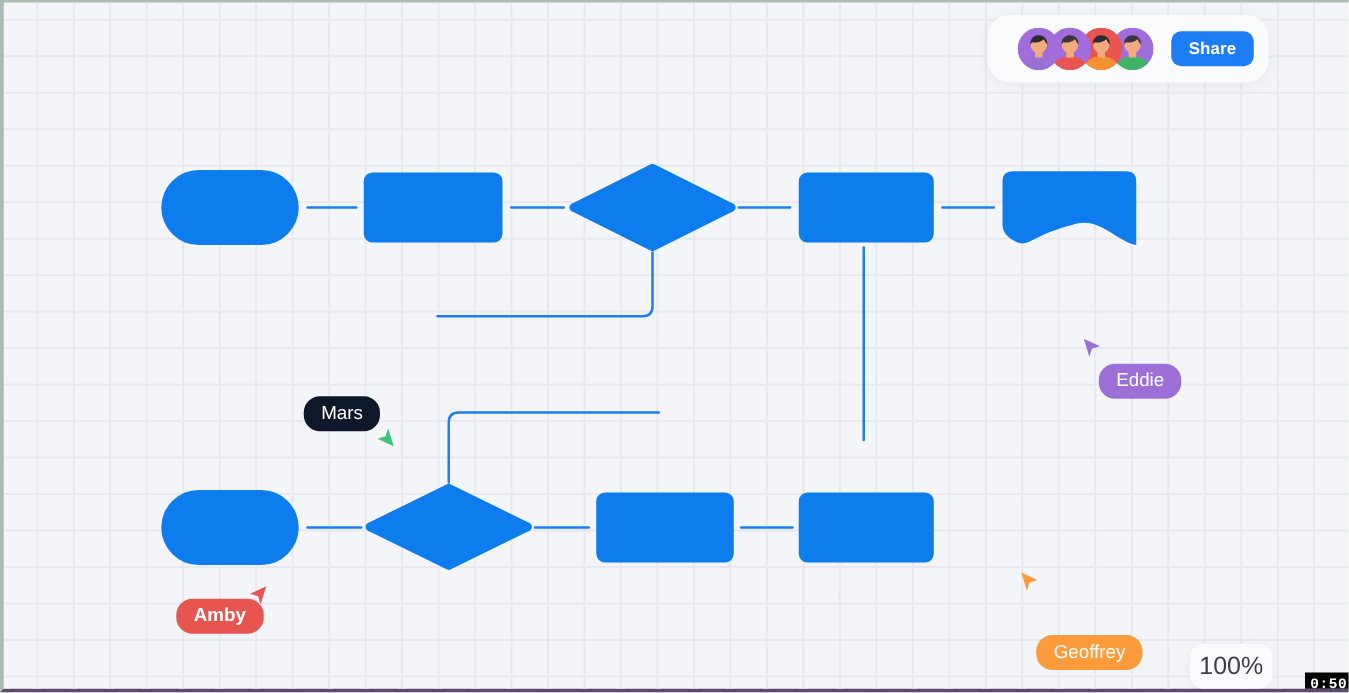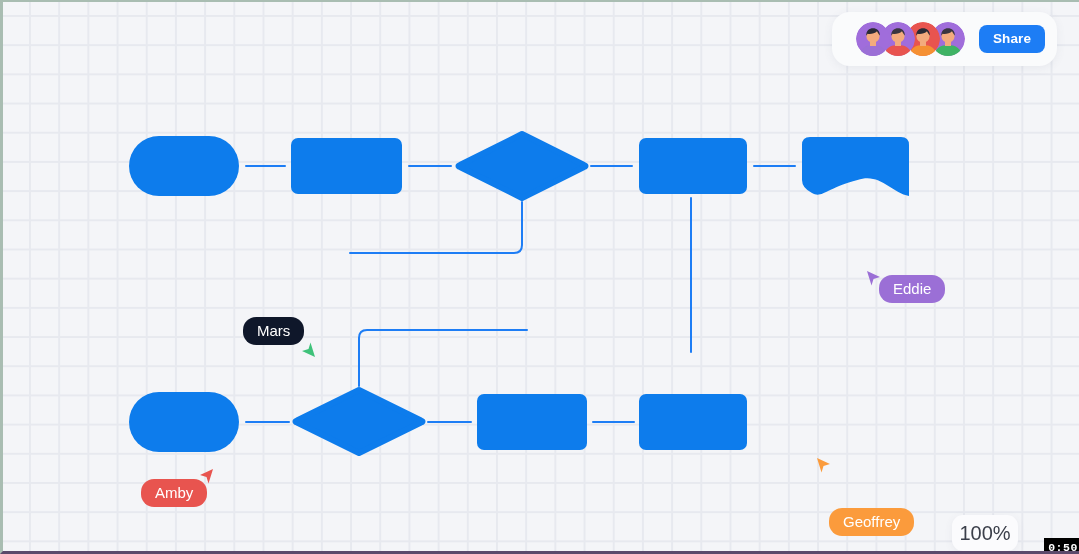--- a/index.html
+++ b/index.html
@@ -49,21 +49,20 @@
     top: 10px;
     width: 225px;
     height: 54px;
     background: #fafbfc;
     border-radius: 18px;
     box-shadow: 0 2px 10px rgba(80,90,120,0.08);
     display: flex;
     align-items: center;
     padding: 0 12px;
     box-sizing: border-box;
-    margin-left: 42px;
   }
   .avatar-stack { display: flex; align-items: center; margin-left: 12px; }
   .avatar {
     width: 34px; height: 34px;
     border-radius: 50%;
     margin-right: -9px;
     position: relative;
     overflow: hidden;
     flex: none;
   }
@@ -215,37 +214,37 @@
     <button class="share-btn">Share</button>
   </div>
 
   <div id="cursor-layer">
       <div class="cursor-label" style="left: 862px; top: 268px;">
         <div class="arrow" style="left: 0px; top: 0px;">
           <svg viewBox="0 0 18 18">
             <path d="M 2 1 L 15 7 L 8.5 9 L 6.5 15.5 Z" fill="#9b6fd6"></path>
           </svg>
         </div>
-        <div class="pill" style="background: rgb(155, 111, 214); left: 14px; top: 5px;">Eddie</div>
+        <div class="pill" style="background: rgb(155, 111, 214); left: 14px; top: 21px;">Eddie</div>
       </div>
       <div class="cursor-label" style="left: 240px; top: 315px;">
         <div class="arrow" style="left: 56px; top: 24px;">
           <svg viewBox="0 0 18 18">
             <path d="M 16 16 L 3 10 L 9.5 8 L 11.5 1.5 Z" fill="#3fc27a"></path>
           </svg>
         </div>
         <div class="pill" style="background: #0f172a; left: 0px; top: 0px;">Mars</div>
       </div>
       <div class="cursor-label" style="left: 138px; top: 466px;">
         <div class="arrow" style="left: 56px; top: 0px;">
           <svg viewBox="0 0 18 18">
             <path d="M 16 1 L 3 7 L 9.5 9 L 11.5 15.5 Z" fill="#e8544f"></path>
           </svg>
         </div>
-        <div class="pill" style="background: rgb(232, 84, 79); left: 0px; top: 11px;">Amby</div>
+        <div class="pill" style="background: rgb(232, 84, 79); left: 0px; top: 11px; font-weight: bold;">Amby</div>
       </div>
       <div class="cursor-label" style="left: 812px; top: 455px;">
         <div class="arrow" style="left: 0px; top: 0px;">
           <svg viewBox="0 0 18 18">
             <path d="M 2 1 L 15 7 L 8.5 9 L 6.5 15.5 Z" fill="#fb9b3c"></path>
           </svg>
         </div>
         <div class="pill" style="background: rgb(251, 155, 60); left: 14px; top: 11px; margin-top: 40px;">Geoffrey</div>
       </div>
     </div>

